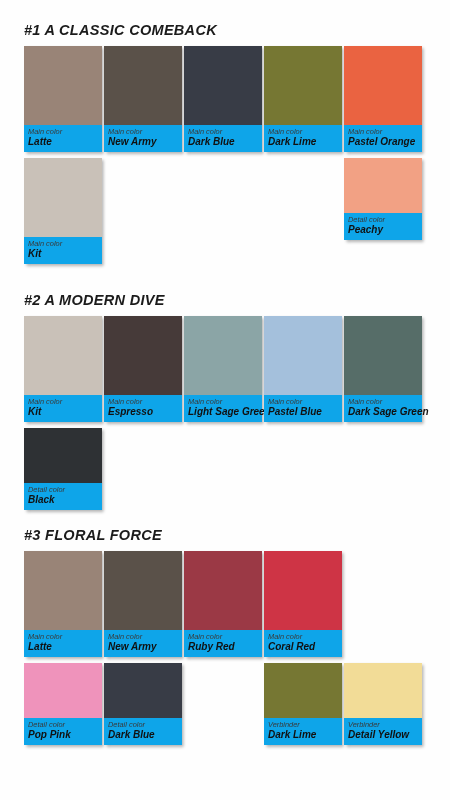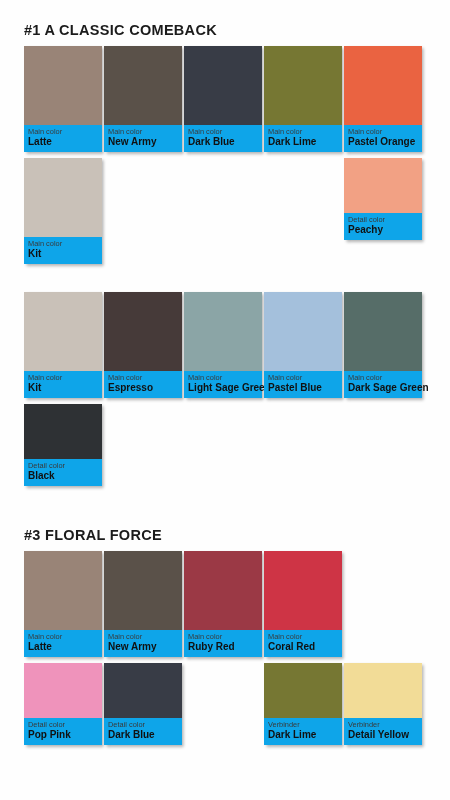--- a/index.html
+++ b/index.html
@@ -14,20 +14,21 @@
     font-family: "Liberation Sans", sans-serif;
     overflow: hidden;
   }
 
   .page {
     position: relative;
     width: 450px;
     height: 800px;
     background: #fefefe;
     box-sizing: border-box;
+    font-style: italic;
   }
 
   .palette-section {
     position: absolute;
     left: 0;
     width: 450px;
   }
 
   .section-title {
     font-size: 14.5px;
@@ -145,20 +146,21 @@
           <div class="swatch small" style="left: 320px;">
             <div class="swatch-color" style="background: rgb(242, 161, 132);"></div>
             <div class="swatch-label">
               <span class="swatch-role">Detail color</span>
               <span class="swatch-name">Peachy</span>
             </div>
           </div>
         </div>
       </div>
       <div class="palette-section" style="top: 292px;">
+        <div class="section-title">#2 A MODERN DIVE</div>
         <div class="swatch-row">
           <div class="swatch tall" style="left: 0px;">
             <div class="swatch-color" style="background: rgb(201, 193, 184);"></div>
             <div class="swatch-label">
               <span class="swatch-role">Main color</span>
               <span class="swatch-name">Kit</span>
             </div>
           </div>
           <div class="swatch tall" style="left: 80px;">
             <div class="swatch-color" style="background: rgb(70, 58, 57);"></div>

